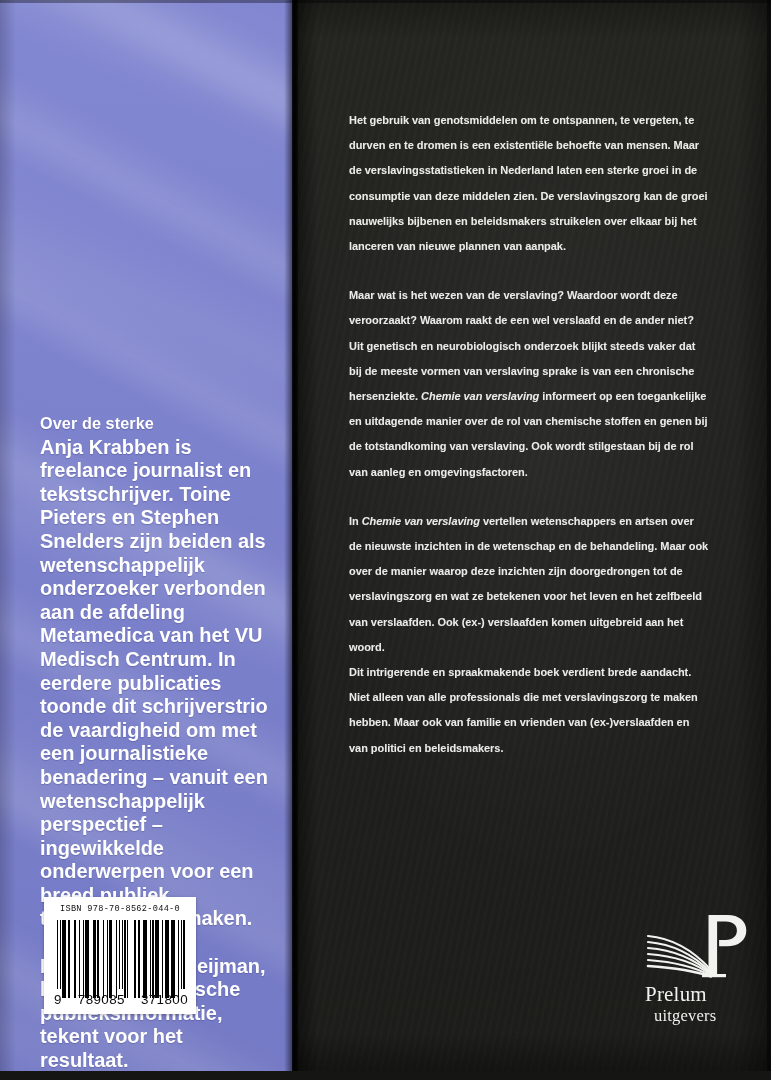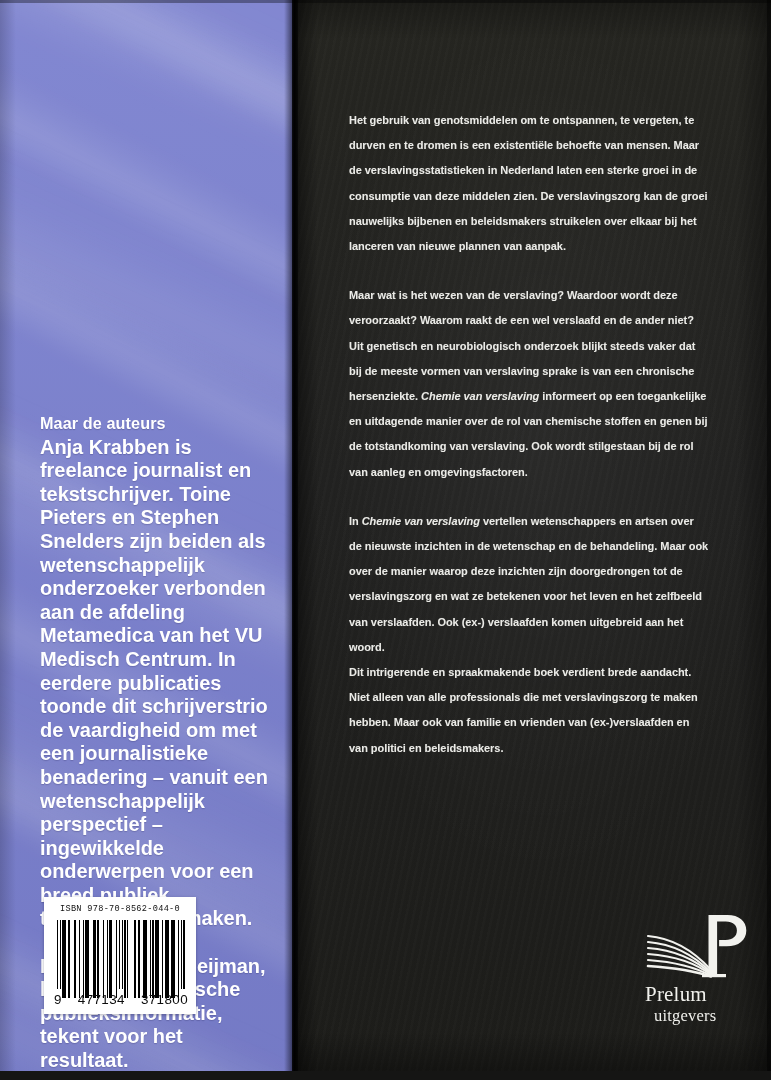--- a/index.html
+++ b/index.html
@@ -265,21 +265,21 @@
 <body>
 
 <div id="cover">
 
   <div id="left-panel">
     <div class="streaks"></div>
     <div class="streaks2"></div>
     <div class="leftvig"></div>
 
     <div id="authors">
-      <p class="head">Maar de auteurs</p>
+      <p class="head">Over de sterke</p>
       <p>Anja Krabben is freelance journalist en tekstschrijver. Toine Pieters en Stephen Snelders zijn beiden als wetenschappelijk onderzoeker verbonden aan de afdeling Metamedica van het VU Medisch Centrum. In eerdere publicaties toonde dit schrijverstrio de vaardigheid om met een journalistieke benadering  – vanuit een wetenschappelijk perspectief – ingewikkelde onderwerpen voor een breed publiek toegankelijk te maken.</p>
       <p class="gap">Prof. dr. Frans Meijman, hoogleraar medische publieksinformatie, tekent voor het resultaat.</p>
     </div>
 
     <div id="barcode-box">
       <div id="isbn-text">ISBN 978-70-8562-044-0</div>
       <div id="bars">
           <i style="width: 1.34737px; background: rgb(0, 0, 0);"></i>
           <i style="width: 1.34737px; background: rgb(255, 255, 255);"></i>
           <i style="width: 1.34737px; background: rgb(0, 0, 0);"></i>
@@ -371,21 +371,21 @@
           <i class="g" style="width: 1.34737px; background: rgb(255, 255, 255);"></i>
           <i class="g" style="width: 1.34737px; background: rgb(255, 255, 255);"></i>
           <i class="g" style="width: 1.34737px; background: rgb(0, 0, 0);"></i>
           <i class="g" style="width: 1.34737px; background: rgb(255, 255, 255);"></i>
           <i style="width: 1.34737px; background: rgb(0, 0, 0);"></i>
           <i style="width: 1.34737px; background: rgb(255, 255, 255);"></i>
           <i style="width: 1.34737px; background: rgb(0, 0, 0);"></i>
         </div>
       <div id="barcode-digits">
         <span>9</span>
-        <span>477134</span>
+        <span>789085</span>
         <span>371800</span>
       </div>
     </div>
   </div>
 
   <div id="spine-shadow"></div>
 
   <div id="right-panel">
     <div class="rtex"></div>
     <div class="rvig"></div>

